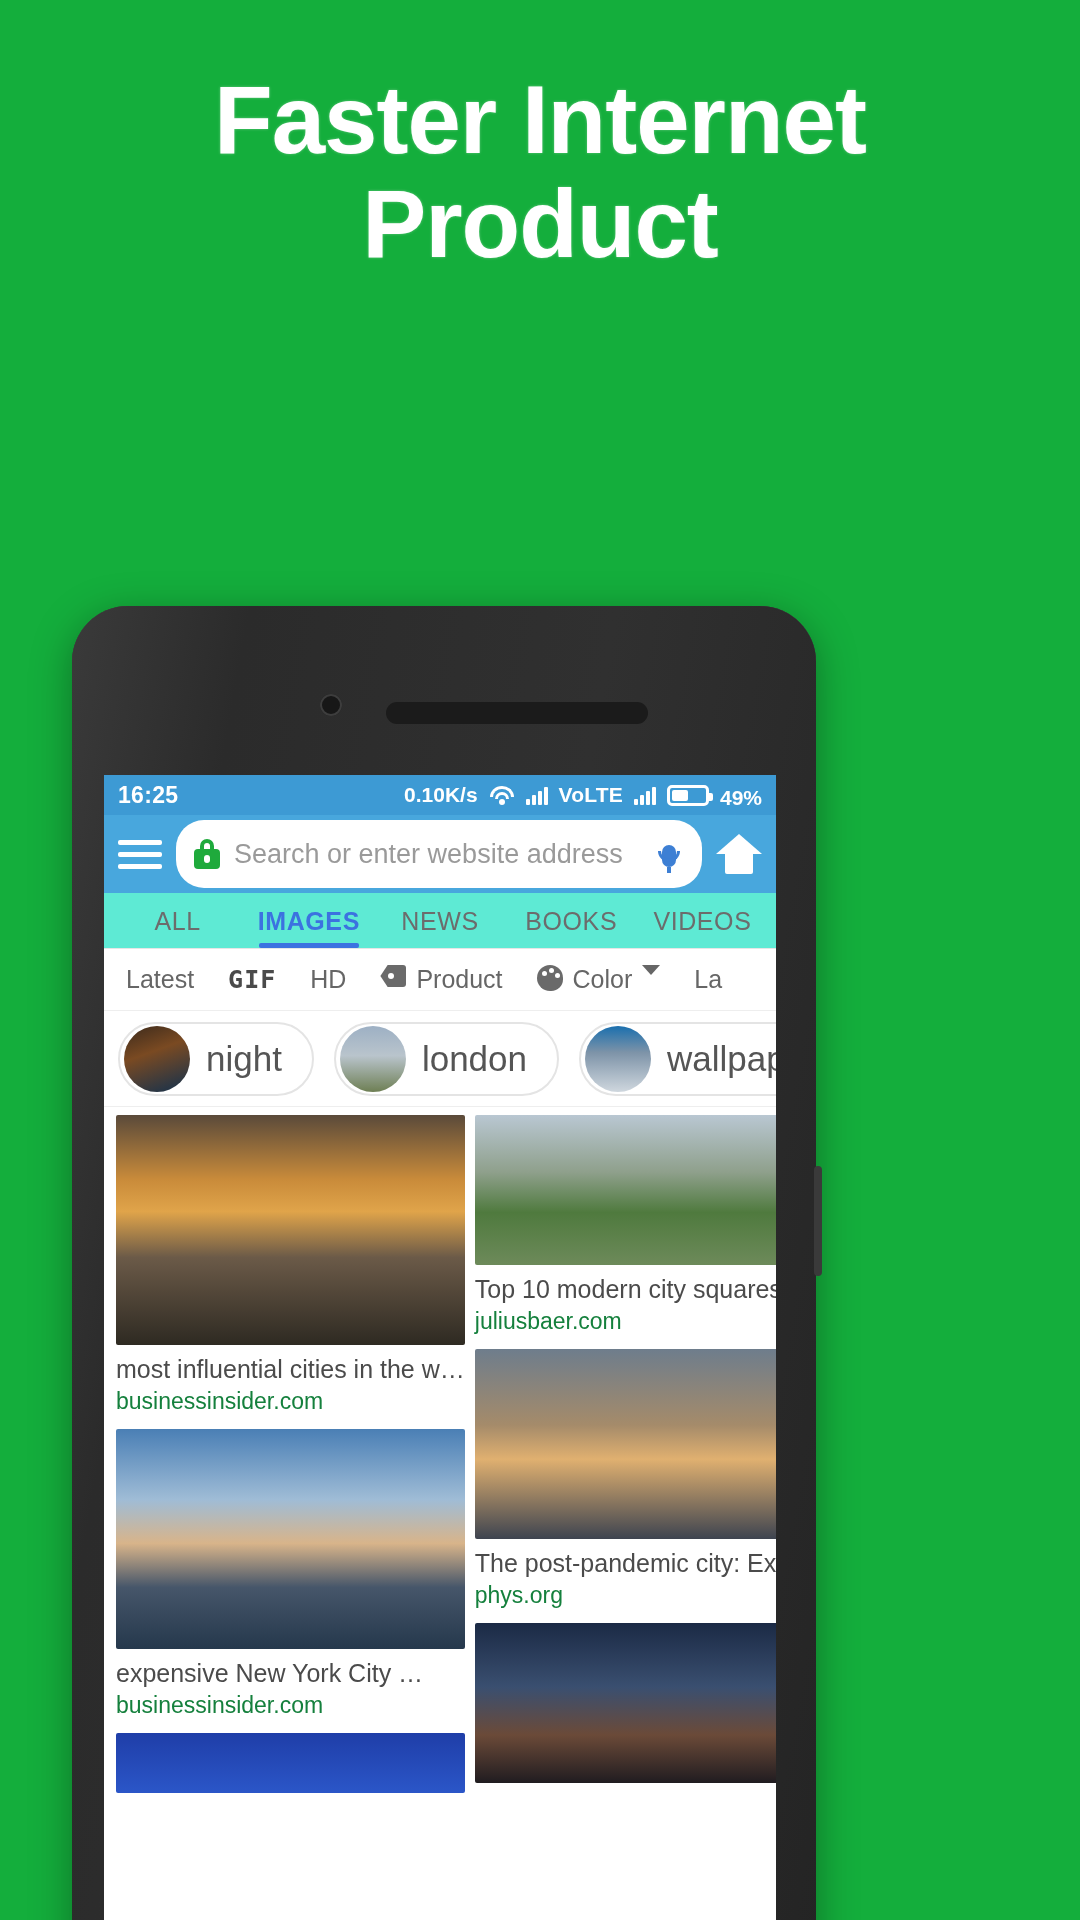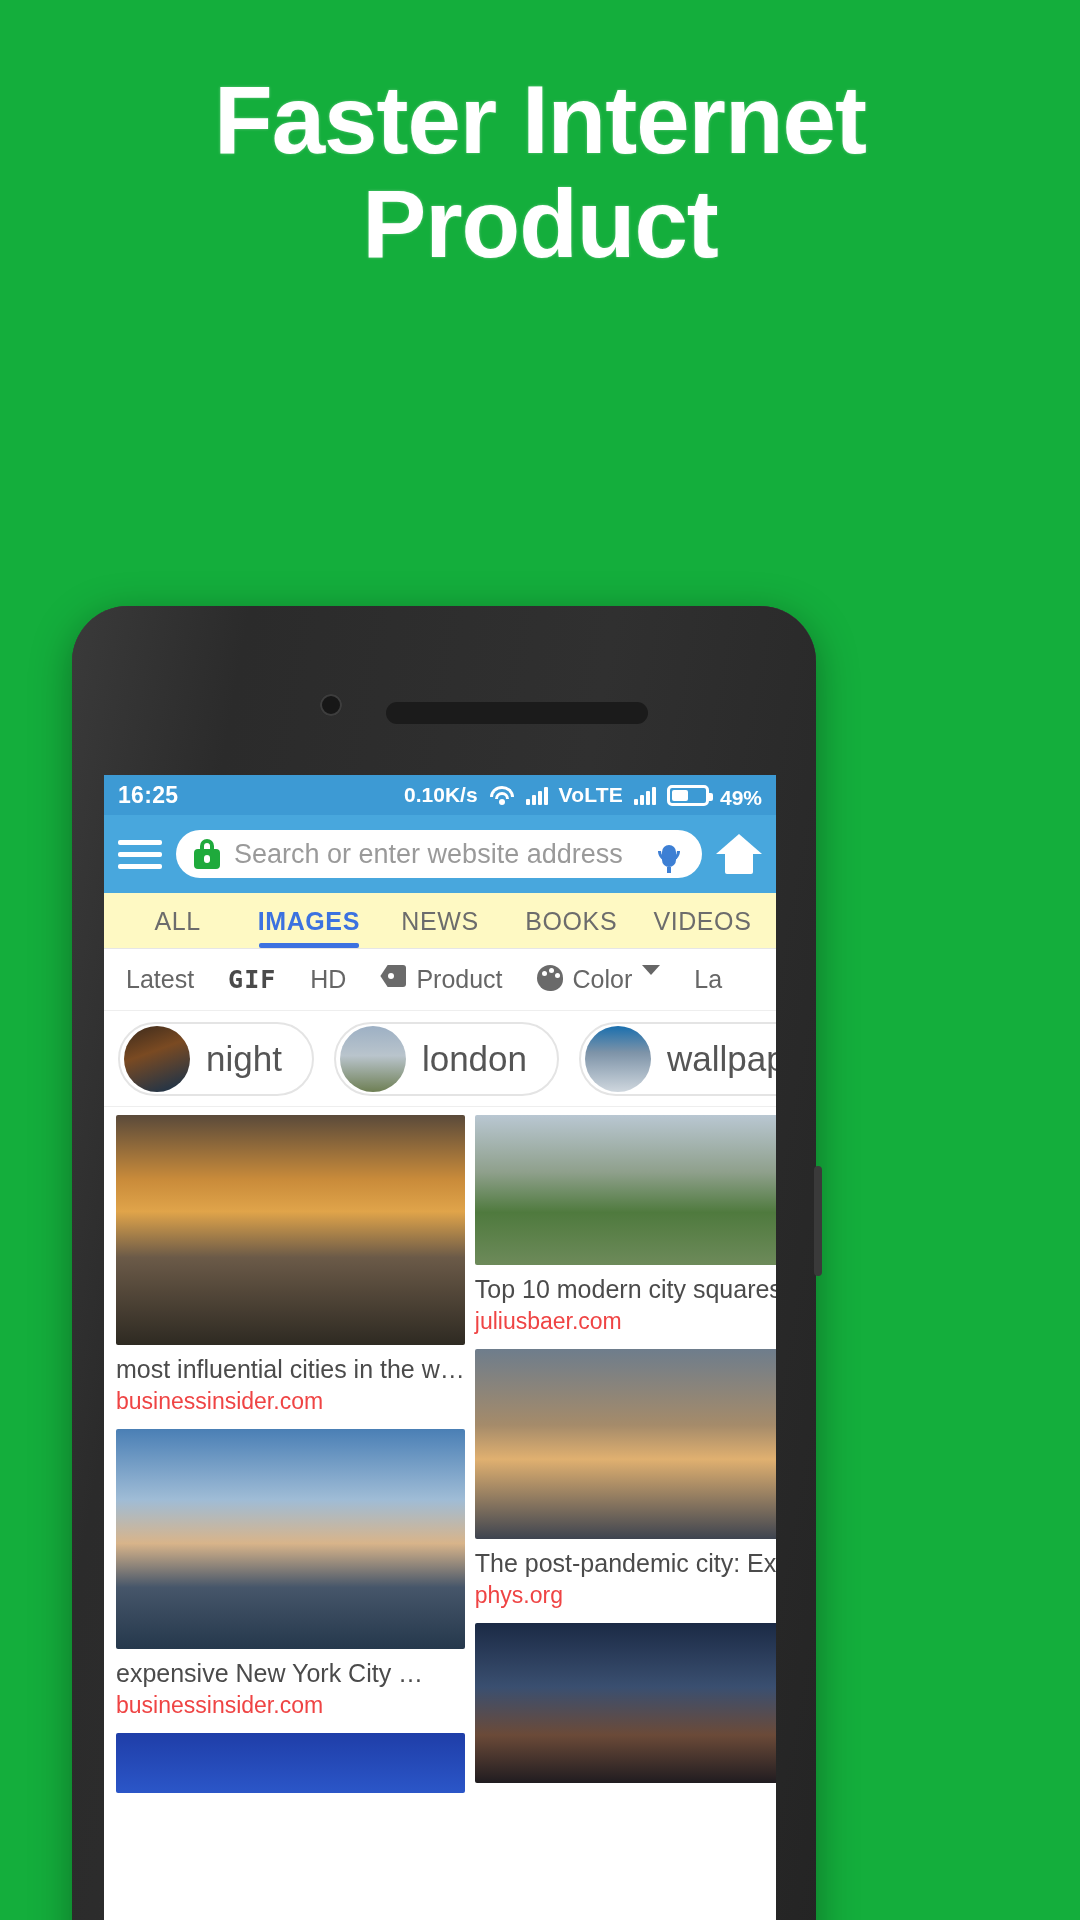--- a/index.html
+++ b/index.html
@@ -96,21 +96,21 @@
   .batt i{ display:block; height:100%; background:#fff; border-radius:2px; }
 
   
   .browserbar{
     height:78px; background:#48a7dd;
     display:flex; align-items:center; padding:0 14px; gap:14px;
   }
   .hamburger{ width:44px; display:flex; flex-direction:column; gap:7px; cursor:pointer; }
   .hamburger span{ display:block; height:5px; background:#fff; border-radius:2px; }
   .urlbar{
-    flex:1; height:48px; background:#fff; border-radius:28px;
+    flex:1; height:68px; background:#fff; border-radius:28px;
     display:flex; align-items:center; padding:0 18px; gap:14px;
   }
   .lock{
     width:26px; height:30px; position:relative; flex:0 0 auto;
   }
   .lock .body{
     position:absolute; bottom:0; left:0; width:26px; height:20px;
     background:#1faa3c; border-radius:4px;
   }
   .lock .shackle{
@@ -163,21 +163,21 @@
     border:4px solid #fff; border-radius:50%;
   }
   .mag .handle{
     position:absolute; bottom:1px; right:1px; width:13px; height:4px;
     background:#fff; border-radius:2px; transform:rotate(45deg);
   }
 
   
   .tabs{
     display:flex; align-items:flex-end; height:56px;
-    border-bottom:1px solid #e6e6e6; background:#fef9c3;
+    border-bottom:1px solid #e6e6e6; background:#5eead4;
     padding:0 8px;
   }
   .tab{
     flex:1; text-align:center; font-size:25px; color:#6c6c6c;
     letter-spacing:.6px; padding-bottom:12px; position:relative;
     white-space:nowrap;
   }
   .tab.active{ color:#3c72e0; font-weight:bold; }
   .tab.active::after{
     content:""; position:absolute; bottom:0; left:12%; width:76%;
@@ -235,21 +235,21 @@
   .results{
     display:flex; gap:10px; padding:8px 12px 0 12px; background:#fff;
   }
   .col{ flex:1; display:flex; flex-direction:column; gap:14px; }
   .card{ display:flex; flex-direction:column; }
   .thumb{ width:100%; border-radius:2px; }
   .cap{
     font-size:25px; color:#4b4b4b; margin-top:10px;
     white-space:nowrap; overflow:hidden;
   }
-  .src{ font-size:23px; color:#ef4444; margin-top:4px; }
+  .src{ font-size:23px; color:#15803d; margin-top:4px; }
 
   .img-hk{ height:230px; background:linear-gradient(180deg,#5a4a3a 0%,#c98b3a 28%,#e0a44a 42%,#6b5a48 62%,#2e2a22 100%); }
   .img-sq{ height:150px; background:linear-gradient(180deg,#b9c7d2 0%,#8fa08c 38%,#4f7a3e 65%,#6d8a5a 100%); }
   .img-dt{ height:190px; background:linear-gradient(180deg,#6e7d8c 0%,#a58b6a 40%,#e0b070 58%,#3e4450 100%); }
   .img-ny{ height:220px; background:linear-gradient(180deg,#4a7fb5 0%,#9fbcd6 32%,#d8b48a 52%,#46566a 72%,#25384c 100%); }
   .img-br{ height:160px; background:linear-gradient(180deg,#1b2a45 0%,#3a4f70 40%,#6b4a38 70%,#201c20 100%); }
   .img-bl{ height:60px; background:linear-gradient(180deg,#1f3ea8 0%,#2b56c8 100%); }
 </style>
 </head>
 <body>

